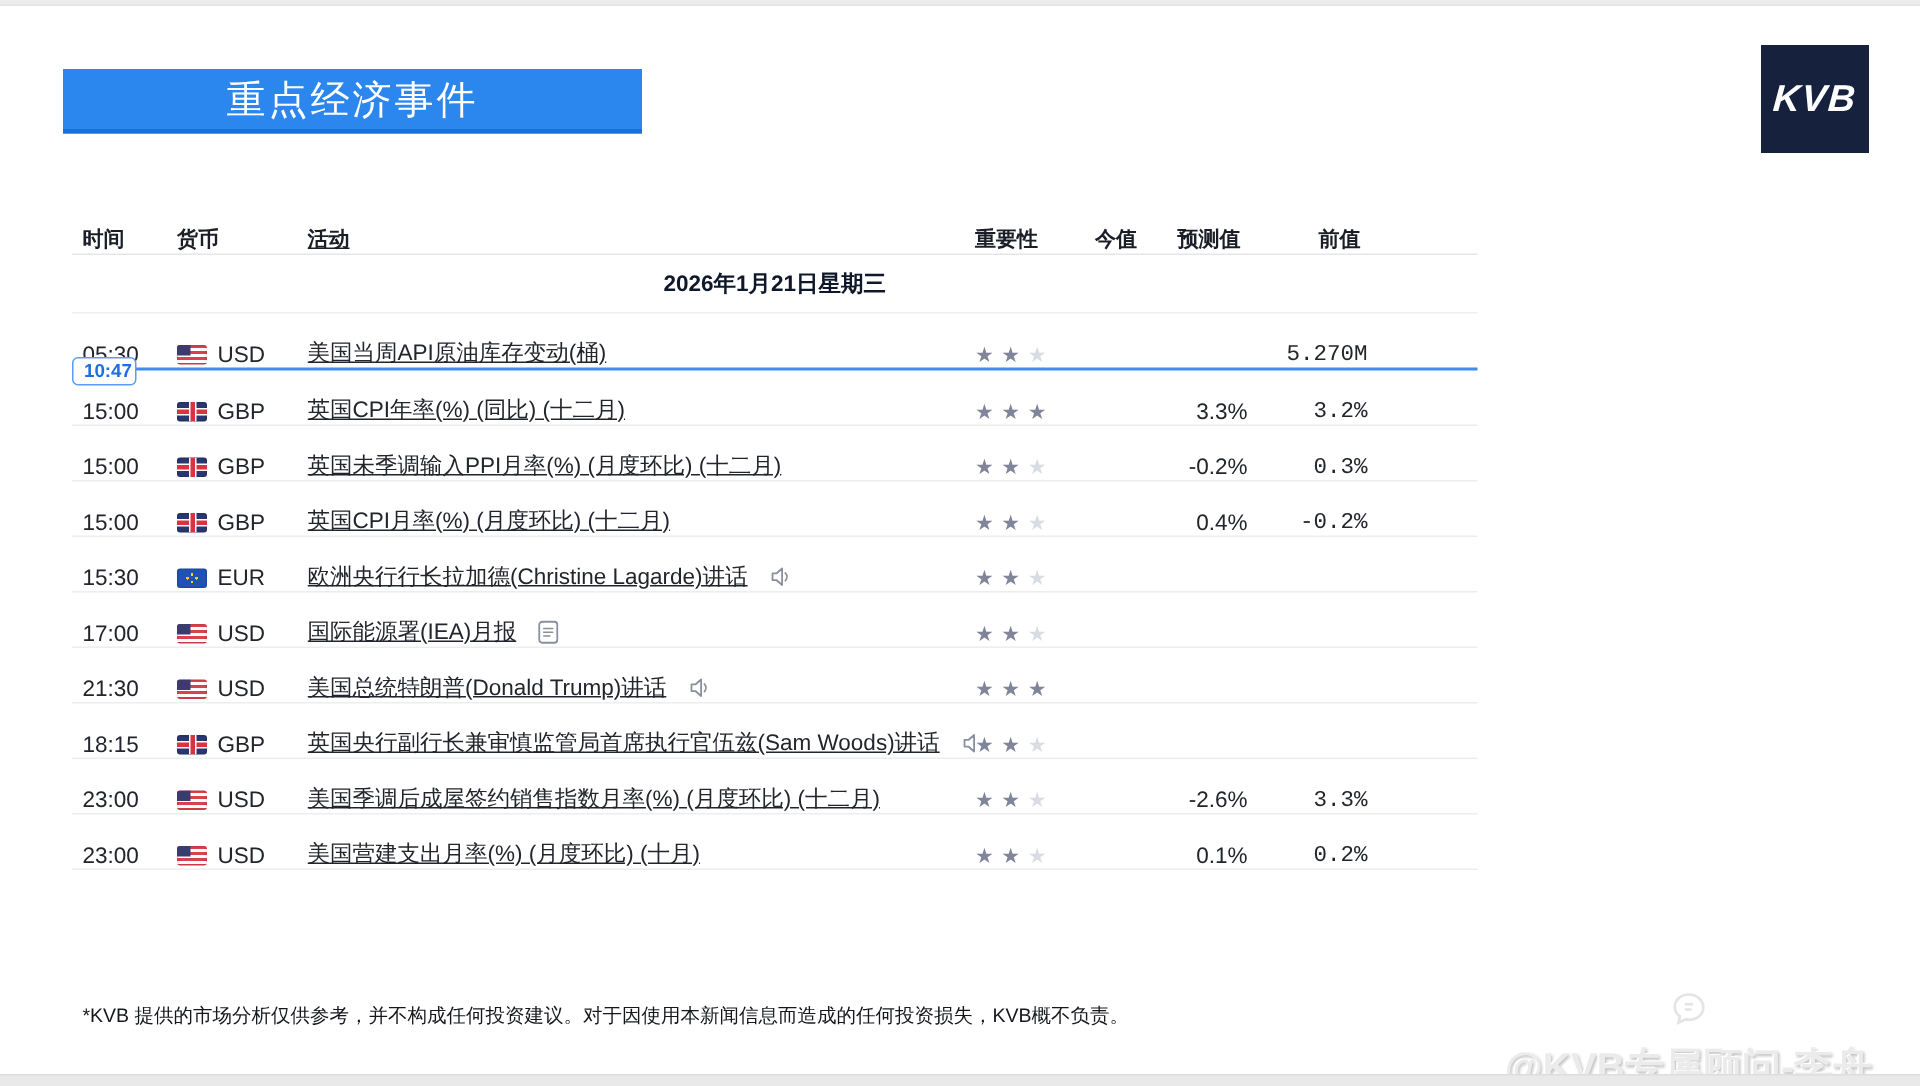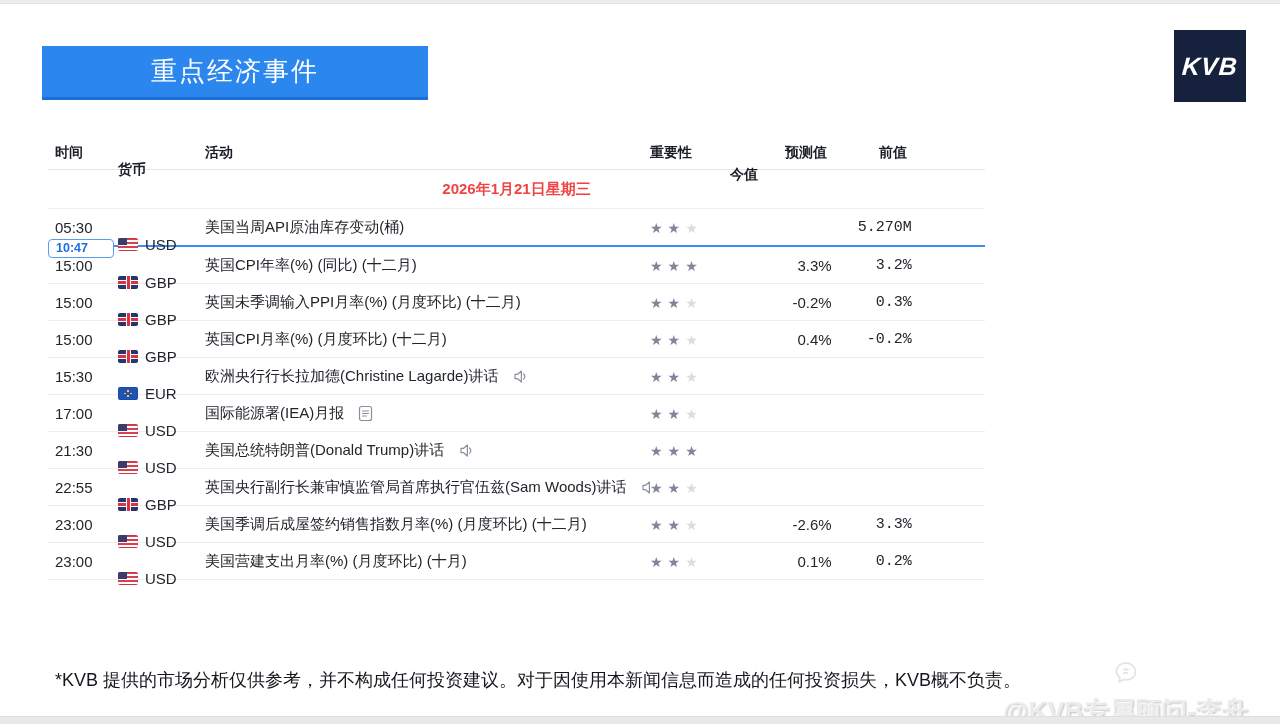--- a/index.html
+++ b/index.html
@@ -7,55 +7,55 @@
   body {
     position:relative; overflow:hidden; background:#ffffff;
     font-family:"Liberation Sans","DejaVu Sans",sans-serif;
     color:#23252c;
   }
   .edge-top { position:absolute; top:0; left:0; width:1280px; height:4px; background:#ececec; border-bottom:1px solid #e3e3e3; }
   .edge-bottom { position:absolute; bottom:0; left:0; width:1280px; height:8px; background:#e9e9e9; border-top:1px solid #dedede; }
 
   
   .banner {
-    position:absolute; left:42px; top:46px; width:386px; height:54px;
+    position:absolute; left:42px; top:46px; width:386px; height:43px;
     background:#2b86ee; border-bottom:3px solid #1b70d8;
     display:flex; align-items:center; justify-content:center;
   }
   .banner-title { color:#ffffff; font-size:26px; font-weight:500; letter-spacing:2px; }
 
   
   .kvb-logo {
     position:absolute; left:1174px; top:30px; width:72px; height:72px;
     background:#16213d; display:flex; align-items:center; justify-content:center;
   }
   .kvb-logo-text { color:#ffffff; font-size:25px; font-weight:bold; letter-spacing:1px; font-style:italic; transform:skewX(-4deg); }
 
   
   .table { position:absolute; left:48px; top:136px; width:937px; }
-  .trow { display:flex; align-items:center; height:37px; border-bottom:1px solid #ecedf1; font-size:15px; }
+  .trow { display:flex; align-items:flex-end; height:37px; border-bottom:1px solid #ecedf1; font-size:15px; }
   .thead { height:34px; border-bottom:1px solid #e4e6ea; font-size:14px; font-weight:bold; color:#1b1e26; }
   .c-time { flex:0 0 63px; padding-left:7px; }
   .c-ccy { flex:0 0 94px; padding-left:7px; display:flex; align-items:center; gap:7px;margin-top:35px; }
-  .c-activity { flex:0 0 445px; display:flex; align-items:center; gap:14px; overflow:hidden; white-space:nowrap; }
+  .c-activity { flex:0 0 445px; display:flex; align-items:center; gap:14px; overflow:hidden; white-space:nowrap;text-decoration:underline; }
   .c-imp { flex:0 0 48px; white-space:nowrap; }
   .c-actual { flex:0 0 60px; text-align:right;margin-top:45px; }
   .c-forecast { flex:0 0 69px; text-align:right; }
   .c-previous { flex:0 0 80px; text-align:right;font-family:Liberation Mono, monospace; }
   .c-spacer { flex:0 0 78px; }
 
   .date-row { height:39px; display:flex; align-items:center; justify-content:center;
-    border-bottom:1px solid #eef0f2; font-size:15px; font-weight:bold; color:#ef4444; }
+    border-bottom:1px solid #eef0f2; font-size:15px; font-weight:bold; color:#0f172a; }
 
   .current-row { border-bottom:2px solid #3f8cf0; height:38px; }
 
   .time-indicator { position:absolute; left:0; top:102px; z-index:5; }
   .time-badge {
     display:inline-block; background:#ffffff; border:1.5px solid #5b9bf3; border-radius:4px;
-    color:#1f6de4; font-size:12.5px; font-weight:bold; padding:1px 25px 2px 7px; line-height:14px;
+    color:#1f6de4; font-size:12.5px; font-weight:bold; padding:1px 2px 2px 7px; line-height:14px;
   }
 
   
   .star { font-size:14px; margin-right:5px; }
   .star.filled { color:#81859a; }
   .star.empty { color:#dadce5; }
 
   
   .flag { position:relative; width:20px; height:13px; border-radius:2px; overflow:hidden;
           box-shadow:inset 0 0 0 1px rgba(0,0,0,0.08); flex:0 0 20px; }
@@ -70,21 +70,21 @@
       background:
         radial-gradient(circle 1px at 4px 1px,  #fdd017 99%, transparent),
         radial-gradient(circle 1px at 1px 3.5px,#fdd017 99%, transparent),
         radial-gradient(circle 1px at 7px 3.5px,#fdd017 99%, transparent),
         radial-gradient(circle 1px at 4px 6px,  #fdd017 99%, transparent); }
   .ccy-code { font-size:15px; color:#23252c; }
 
   .act-icon { display:inline-flex; align-items:center; }
 
   
-  .disclaimer { position:absolute; left:55px; top:668px; font-size:18px; color:#15171c; }
+  .disclaimer { position:absolute; left:55px; top:668px; font-size:13px; color:#15171c; }
   .watermark { position:absolute; right:32px; top:660px; display:flex; align-items:center; gap:8px;
     color:#ebebeb; font-size:26px; font-weight:bold;
     text-shadow:-1px -1px 0 #ffffff, 1px 1px 2px rgba(150,150,150,0.6);flex-direction:column; }
 </style>
 </head>
 <body>
 
 <div class="edge-top"></div>
 
 <div class="banner">
@@ -233,21 +233,21 @@
             </svg>
           </span>
     </div>
     <div class="c-imp stars"><span class="star filled">★</span><span class="star filled">★</span><span class="star filled">★</span></div>
     <div class="c-actual cell-actual"></div>
     <div class="c-forecast cell-forecast"></div>
     <div class="c-previous cell-previous"></div>
     <div class="c-spacer"></div>
   </div>
       <div class="trow">
-    <div class="c-time cell-time">22:55</div>
+    <div class="c-time cell-time">18:15</div>
     <div class="c-ccy">
       <span class="flag flag-gb"></span>
       <span class="ccy-code cell-ccy">GBP</span>
     </div>
     <div class="c-activity">
       <span class="act-text">英国央行副行长兼审慎监管局首席执行官伍兹(Sam Woods)讲话</span>
       <span class="act-icon">
             <svg width="17" height="17" viewBox="0 0 17 17">
               <path d="M3 6.3v4.4h2.6L9.4 14V3L5.6 6.3H3z" fill="none" stroke="#8a8f9e" stroke-width="1.2" stroke-linejoin="round"></path>
               <path d="M11.6 6a3.6 3.6 0 0 1 0 5" fill="none" stroke="#8a8f9e" stroke-width="1.2" stroke-linecap="round"></path>

